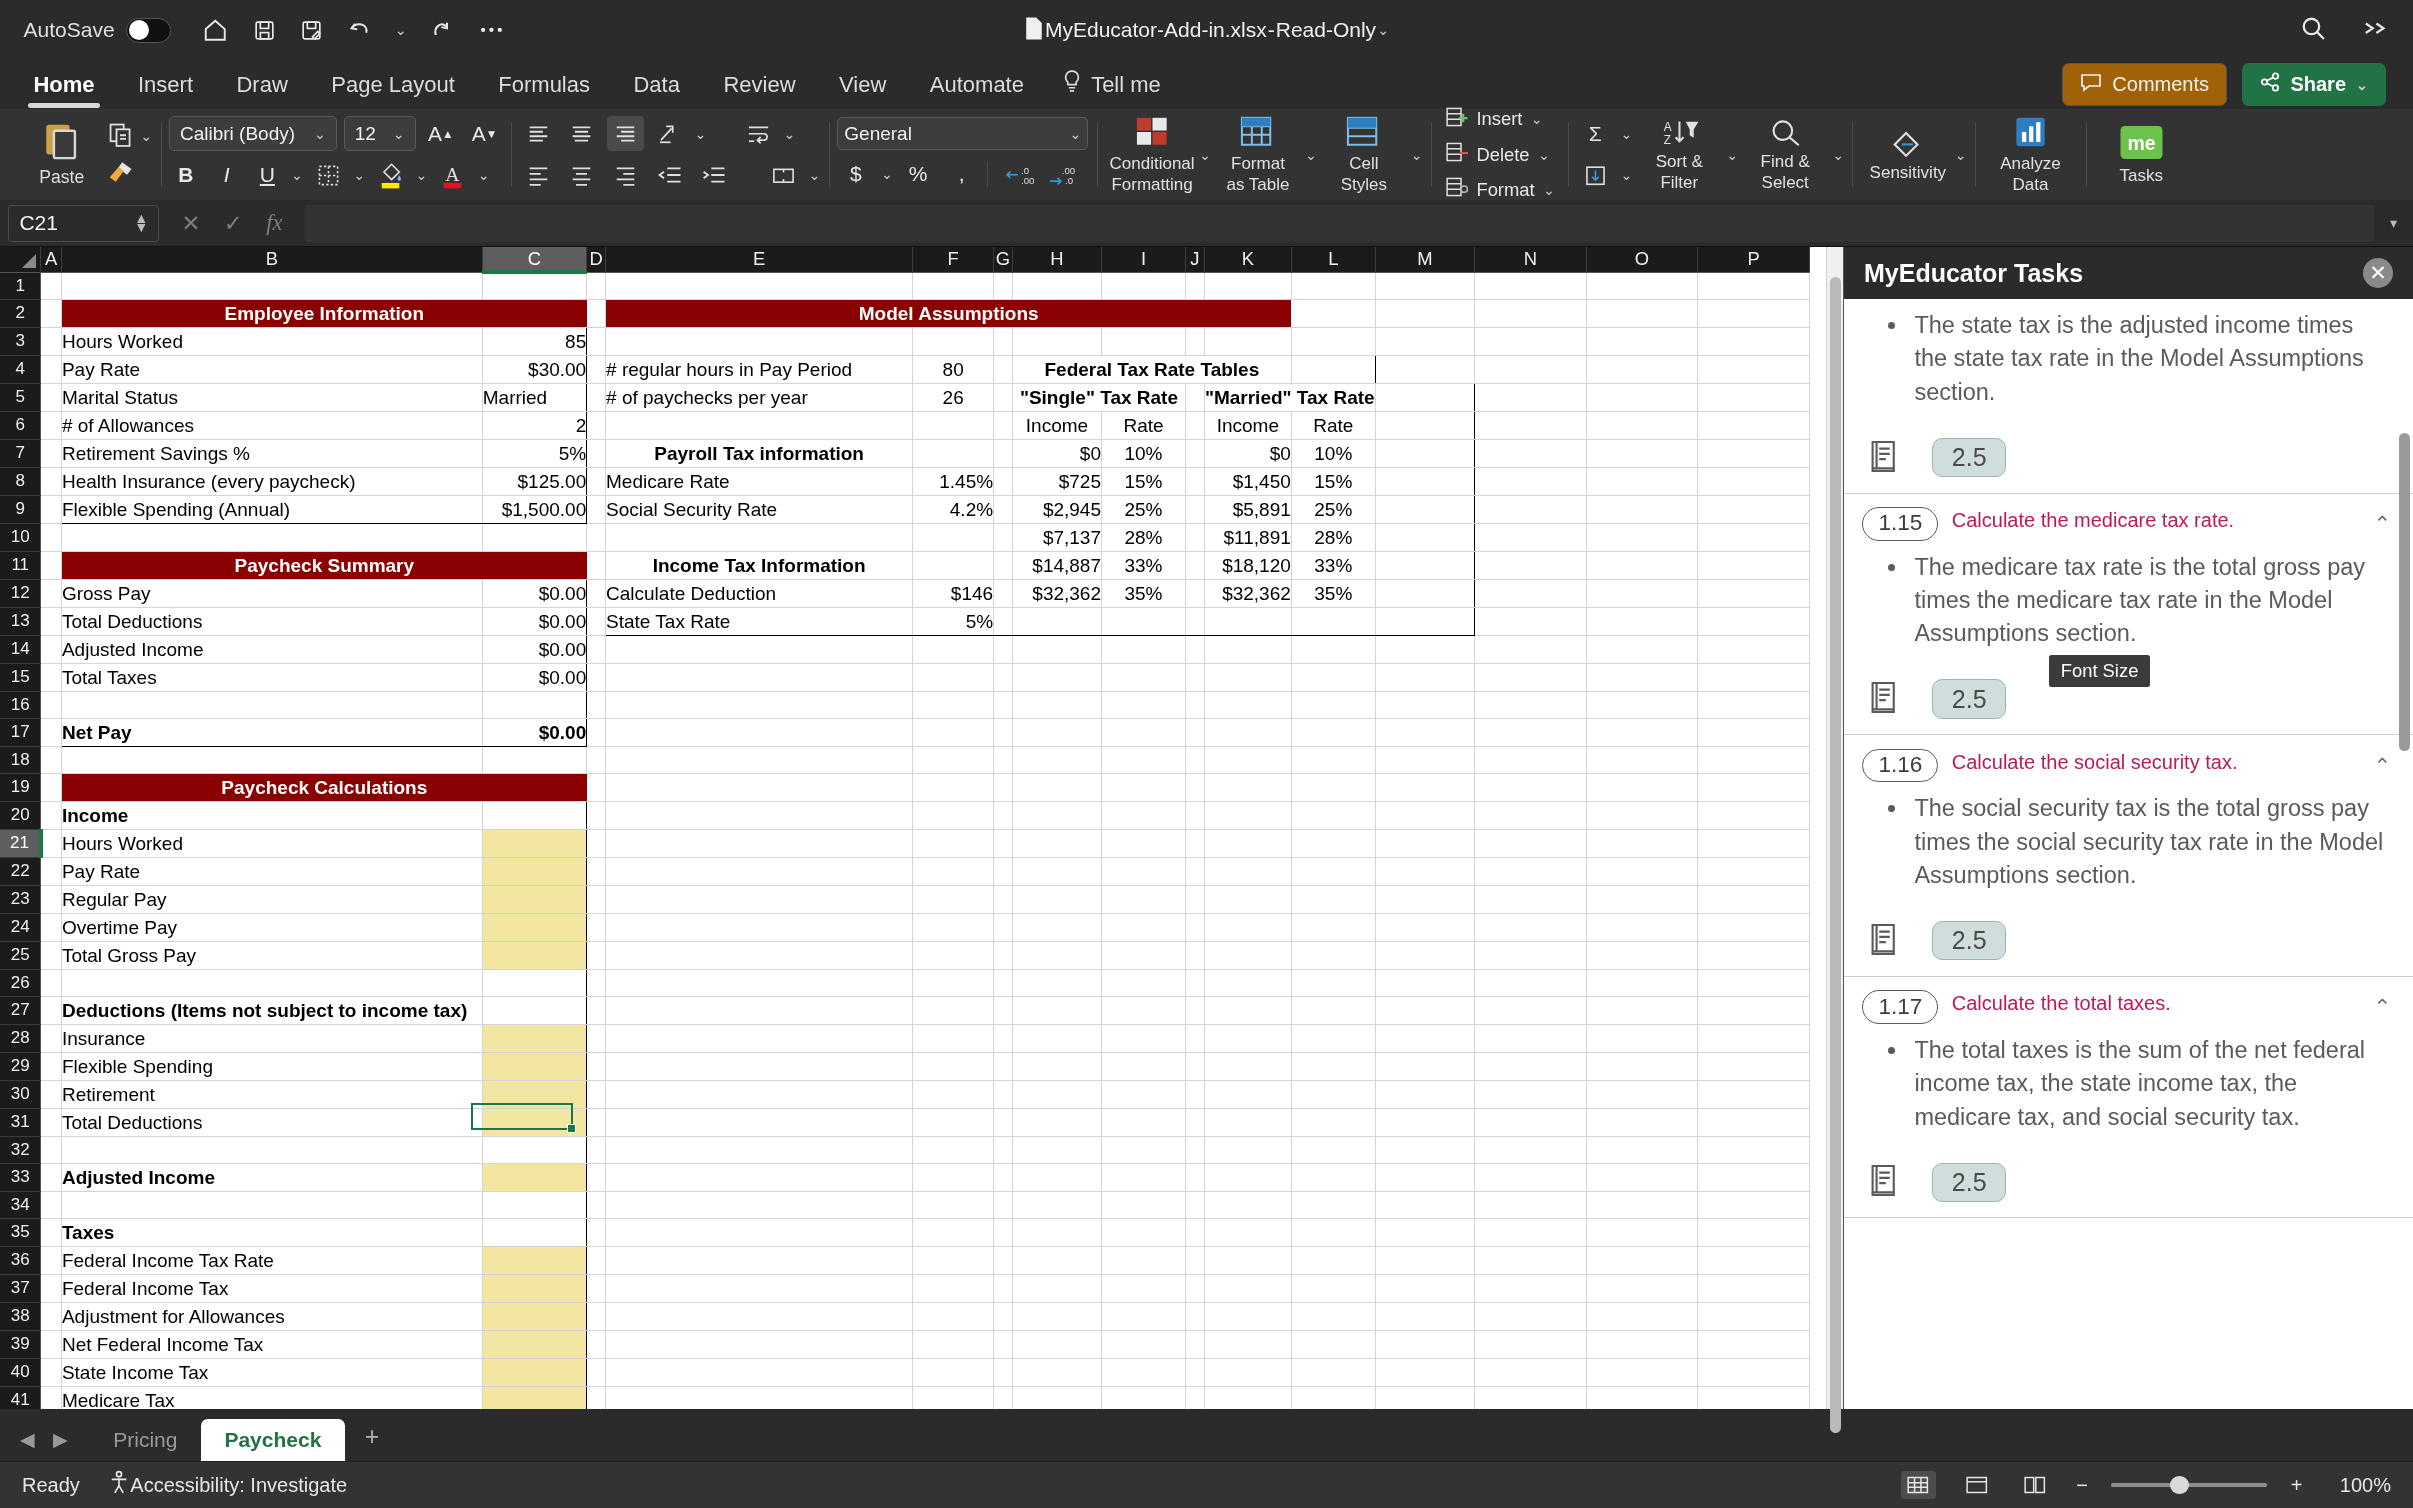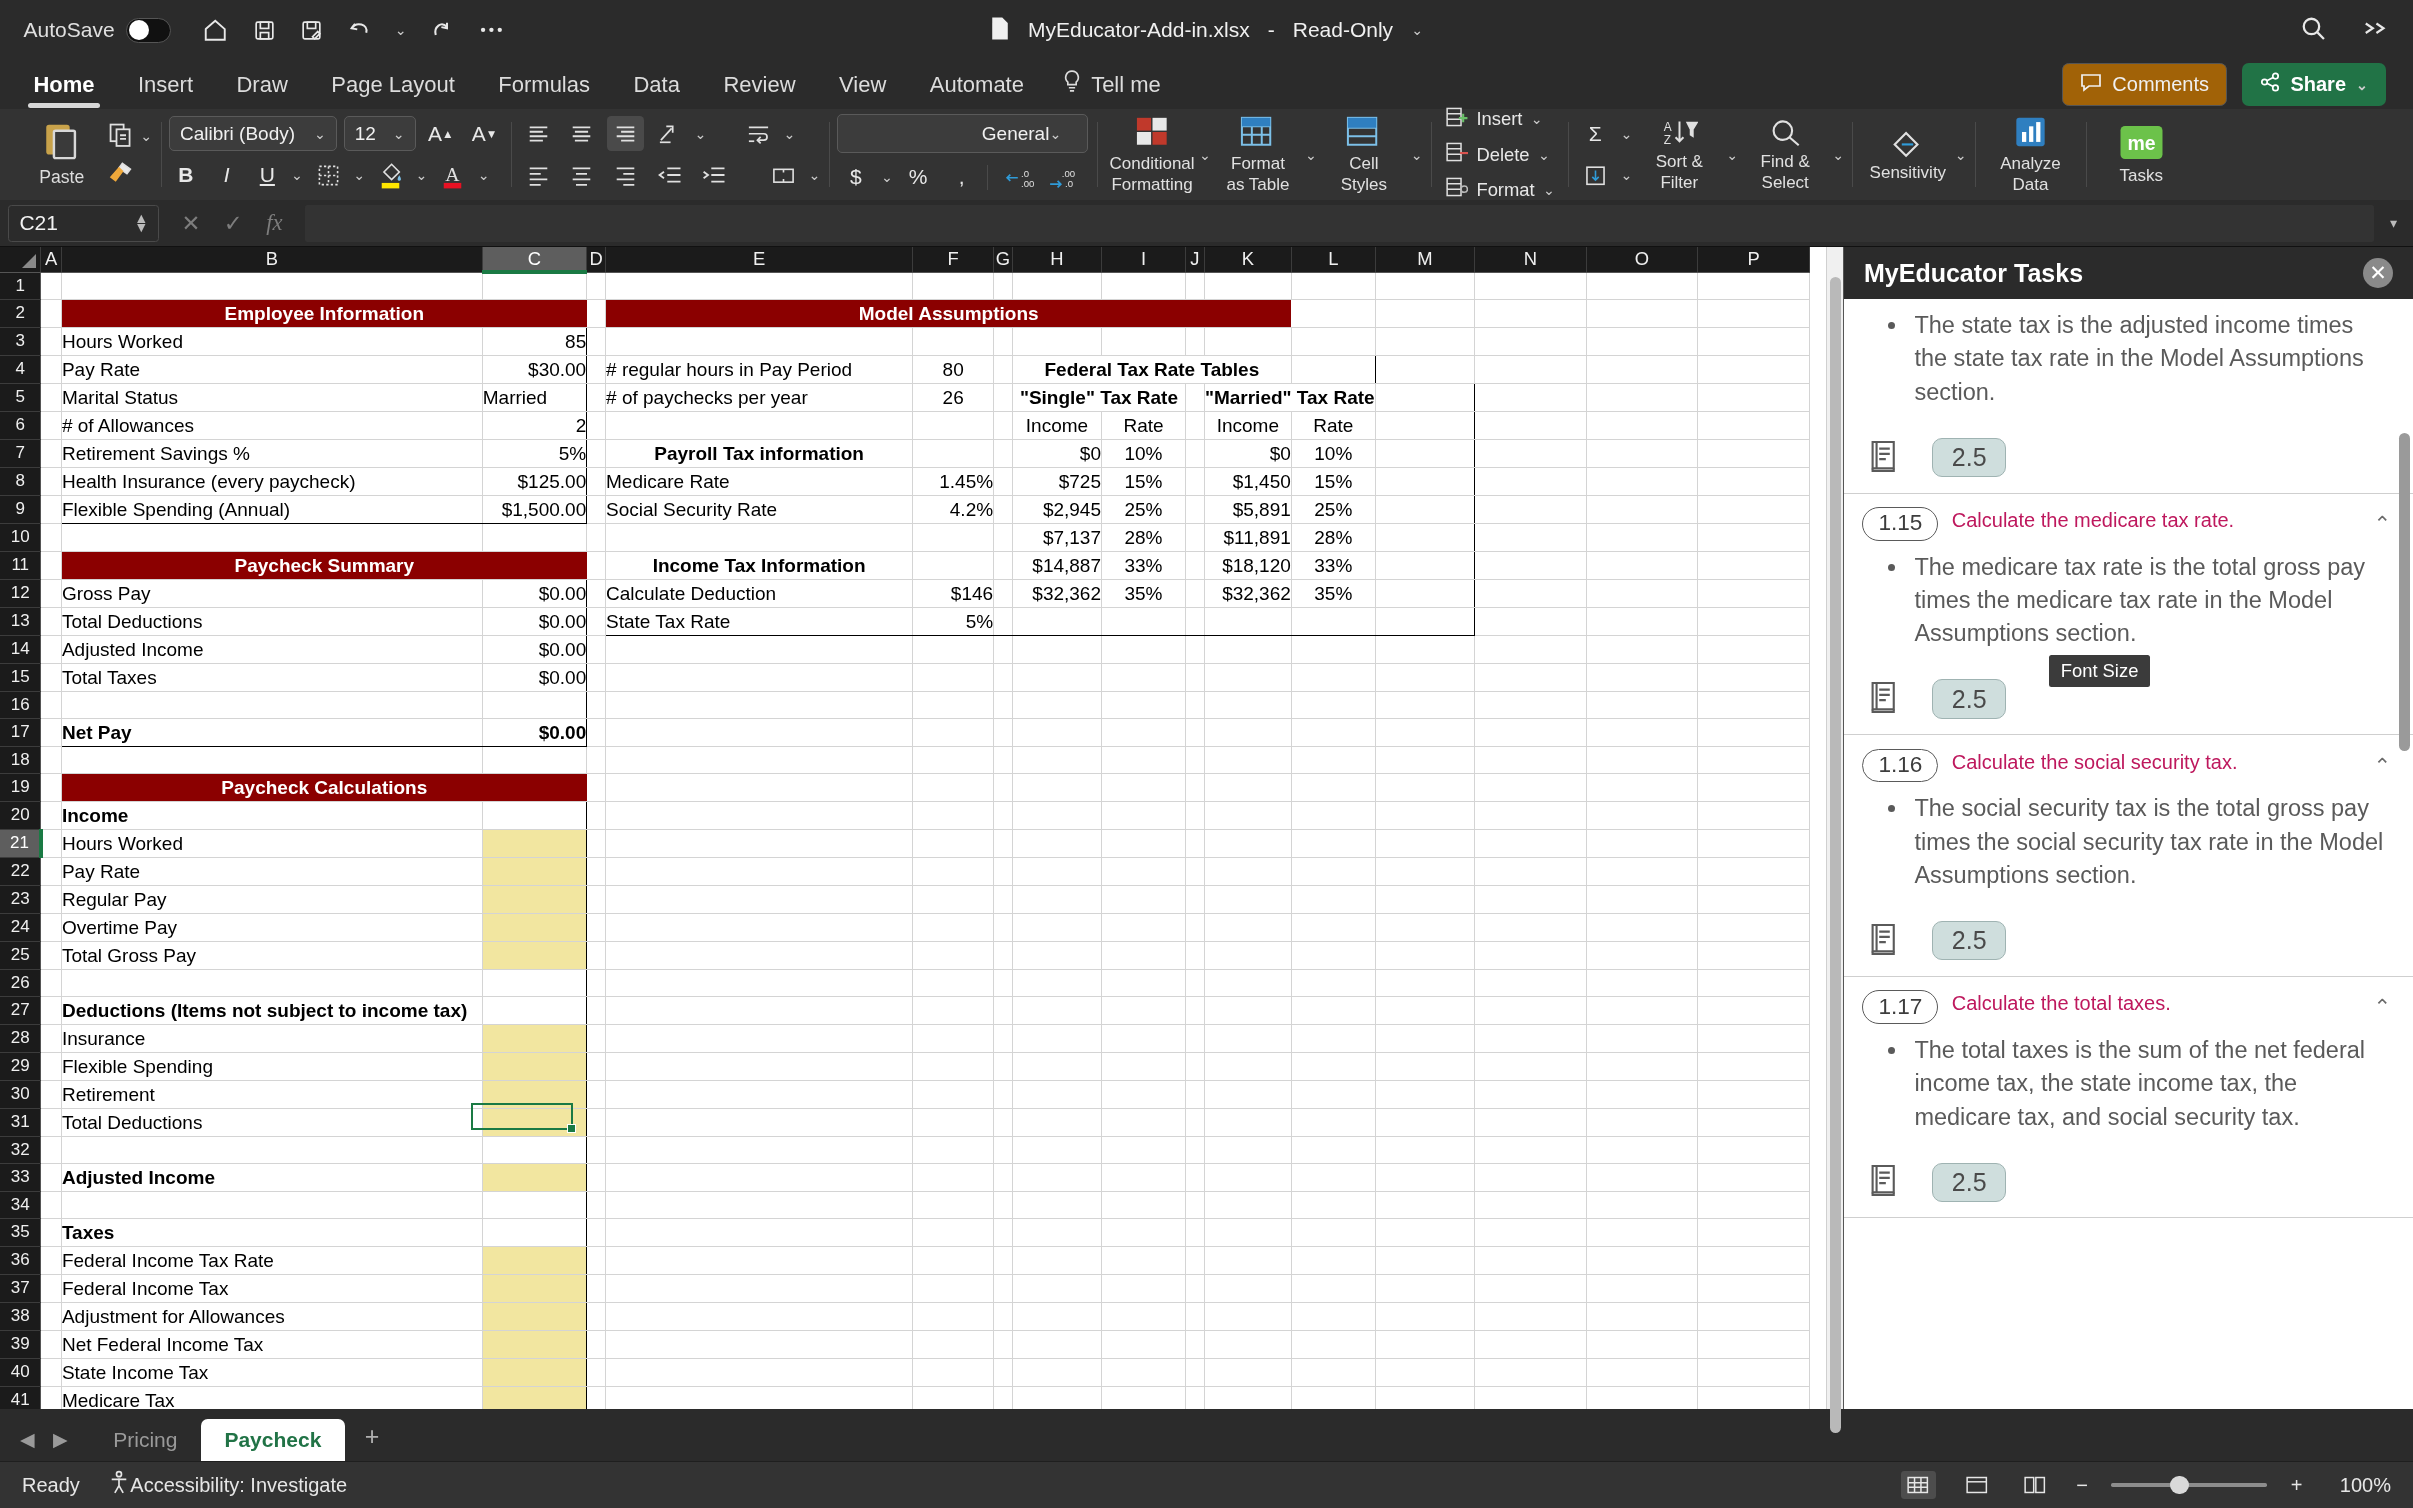--- a/index.html
+++ b/index.html
@@ -12,21 +12,21 @@
   .app { width:2413px; height:1508px; display:flex; flex-direction:column; }
 
   
   .titlebar { height:60px; background:#2b2b2b; display:flex; align-items:center; padding:0 23.5px; position:relative; flex:none; }
   .autosave-wrap { display:flex; align-items:center; gap:11.7px; }
   .autosave-label { font-size:21px; color:#e0e0e0; }
   .toggle { width:45px; height:25px; border-radius:12.6px; background:#111; border:0.8px solid #555; position:relative; }
   .toggle .knob { position:absolute; left:1.7px; top:1.7px; width:20px; height:20px; border-radius:50%; background:#fff; }
   .qa { display:flex; align-items:center; gap:22px; margin-left:30px; }
   .qa svg { display:block; }
-  .title-center { position:absolute; left:0; right:0; display:flex; justify-content:center; align-items:center; gap:18px; pointer-events:none; }
+  .title-center { position:absolute; left:0; right:0; display:flex; justify-content:center; align-items:center; gap:1px; pointer-events:none; }
   .title-center > * { pointer-events:auto; }
   .doc-title { font-size:21px; color:#f0f0f0; }
   .title-right { margin-left:auto; display:flex; align-items:center; gap:34px; }
 
   
   .ribbon-tabs { height:49px; background:#2b2b2b; display:flex; align-items:center; padding:0 15px; gap:6.7px; position:relative; flex:none; }
   .rtab { font-size:22px; color:#dcdcdc; padding:5px 18.4px; position:relative; white-space:nowrap; }
   .rtab.active { color:#fff; font-weight:bold; }
   .rtab.active:after { content:""; position:absolute; left:13.4px; right:13.4px; bottom:-5px; height:4.2px; border-radius:2.5px; background:#d8d8d8; }
   .tellme { display:flex; align-items:center; gap:8.4px; color:#dcdcdc; font-size:22px; padding-left:11.7px; }
@@ -44,21 +44,21 @@
   .mini-row { display:flex; align-items:center; gap:5px; }
   .font-col { display:flex; flex-direction:column; justify-content:center; gap:6.7px; }
   .font-row { display:flex; align-items:center; gap:6.7px; }
   .fsel { background:#3c3c3c; border:0.8px solid #5a5a5a; border-radius:5px; height:35px; display:flex; align-items:center; padding:0 10px; font-size:19px; color:#f0f0f0; }
   .fsel.name { width:168px; justify-content:space-between; }
   .fsel.size { width:72px; justify-content:space-between; }
   .iconbtn { width:37px; height:35px; display:flex; align-items:center; justify-content:center; border-radius:4.2px; font-size:21px; color:#e8e8e8; }
   .iconbtn.sq { width:34px; }
   .iconbtn.on { background:#4a4a4a; }
   .numfmt-col { display:flex; flex-direction:column; justify-content:center; gap:6.7px; }
-  .numsel { background:#3c3c3c; border:0.8px solid #5a5a5a; border-radius:5px; height:39px; width:251px; display:flex; align-items:center; justify-content:flex-end; padding:0 26px; font-size:19px; color:#f0f0f0; }
+  .numsel { background:#3c3c3c; border:0.8px solid #5a5a5a; border-radius:5px; height:33px; width:251px; display:flex; align-items:center; justify-content:space-between; padding:0 6px; font-size:19px; color:#f0f0f0; }
   .big-col { display:flex; flex-direction:column; align-items:center; justify-content:center; width:94px; gap:1.7px; }
   .big-col .lbl { font-size:17px; color:#e0e0e0; text-align:center; line-height:1.12; }
   .stack-col { display:flex; flex-direction:column; justify-content:center; gap:5px; }
   .stack-item { display:flex; align-items:center; gap:8.4px; font-size:18.4px; color:#e8e8e8; padding:1.7px 5px; }
   .chev { font-size:14.2px; color:#ccc; }
 
   
   .formulabar { height:47px; background:#2b2b2b; display:flex; align-items:center; flex:none; border-bottom:0.8px solid #111; }
   .namebox { width:151px; height:37px; margin-left:8.4px; background:#2b2b2b; border:0.8px solid #4a4a4a; border-radius:3.4px; display:flex; align-items:center; padding:0 10px; font-size:21px; color:#f2f2f2; position:relative; }
   .spin { margin-left:auto; display:flex; flex-direction:column; line-height:0.6; color:#bbb; font-size:14.2px; }

